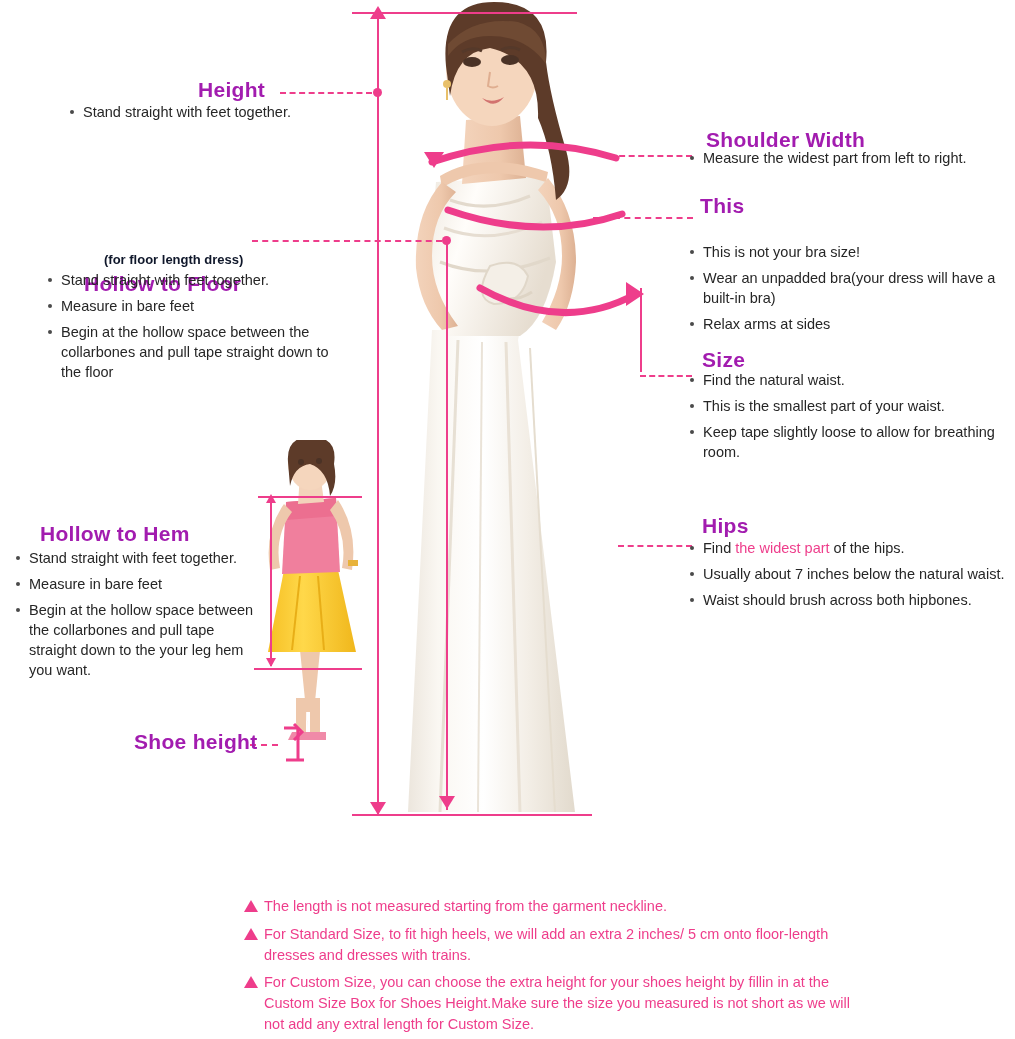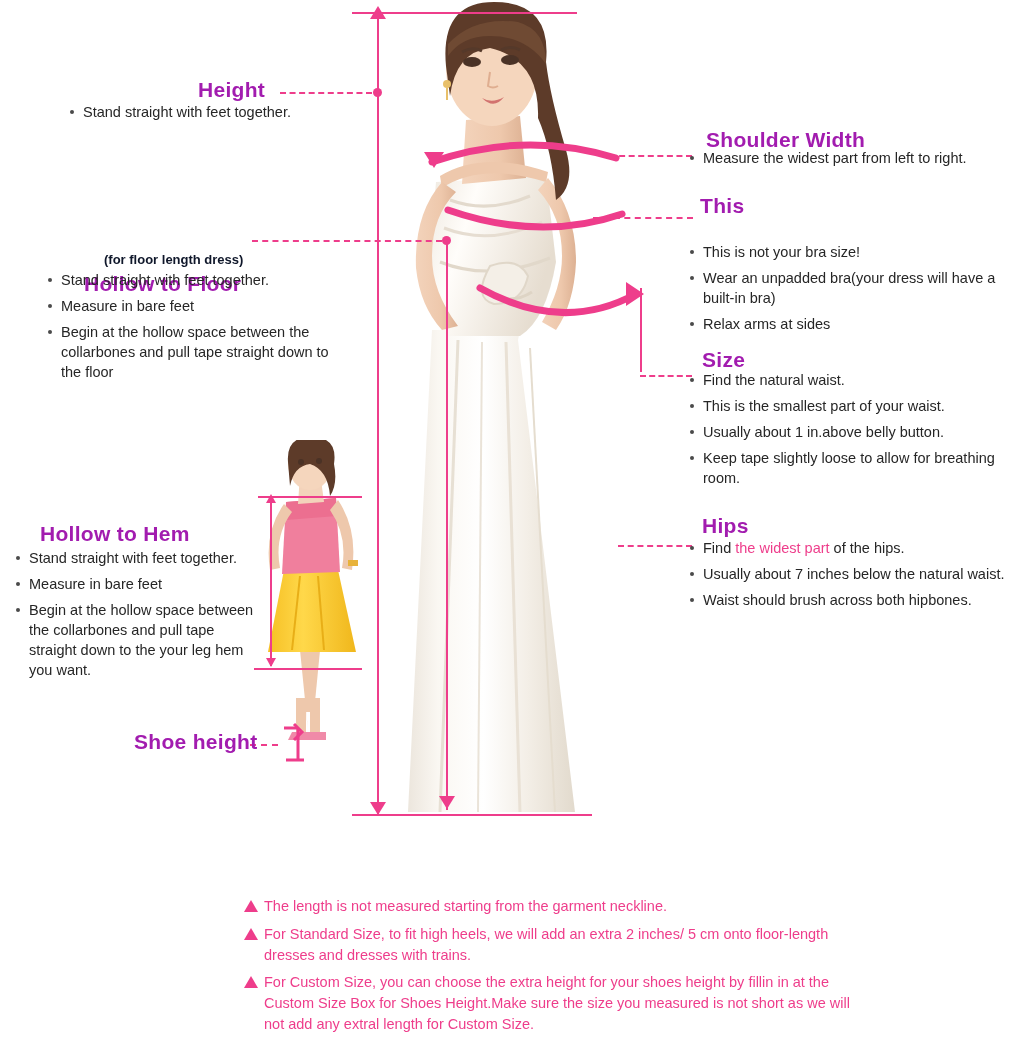--- a/index.html
+++ b/index.html
@@ -342,21 +342,20 @@
       <li>Wear an unpadded bra(your dress will have a built-in bra)</li>
       <li>Relax arms at sides</li>
     </ul>
   </div>
 
   <div class="heading" style="left:702px; top:348px;">Size</div>
   <div class="bullets" style="left:688px; top:370px; width:320px;">
     <ul>
       <li>Find the natural waist.</li>
       <li>This is the smallest part of your waist.</li>
-      <li>Usually about 1 in.above belly button.</li>
       <li>Keep tape slightly loose to allow for breathing room.</li>
     </ul>
   </div>
 
   <div class="heading" style="left:702px; top:514px;">Hips</div>
   <div class="bullets" style="left:688px; top:538px; width:320px;">
     <ul>
       <li><span>Find </span><span class="hl">the widest part</span><span> of the hips.</span></li>
       <li>Usually about 7 inches below the natural waist.</li>
       <li>Waist should brush across both hipbones.</li>

